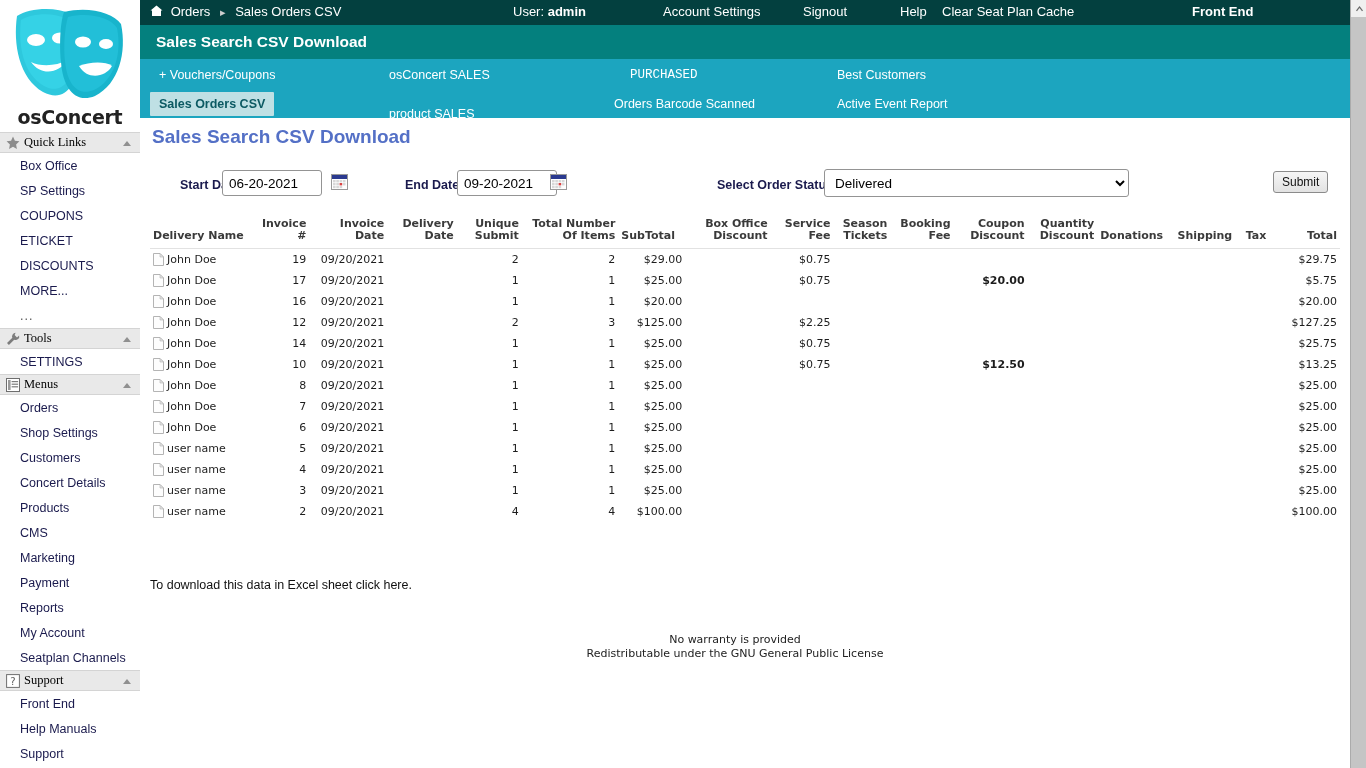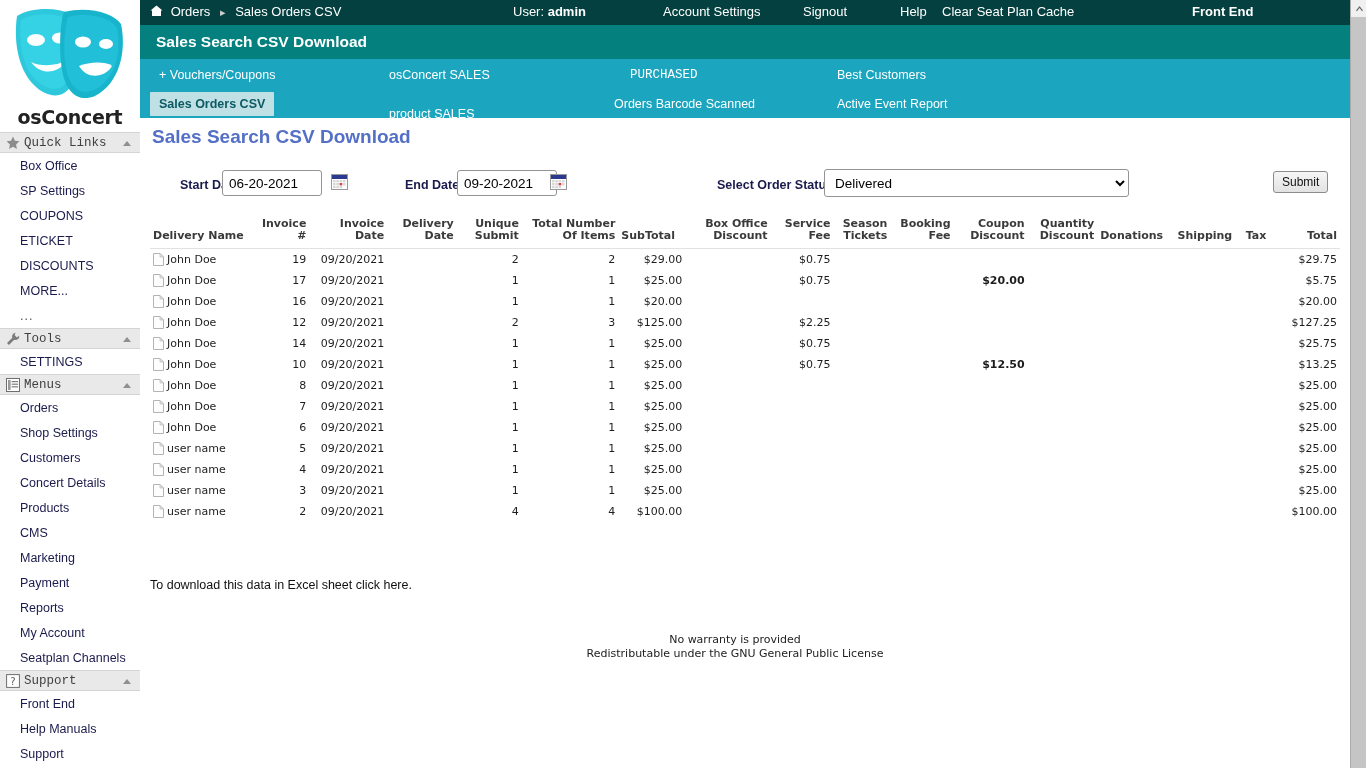--- a/index.html
+++ b/index.html
@@ -50,22 +50,22 @@
     border-top: 1px solid #d4d4d4;
     border-bottom: 1px solid #d4d4d4;
     height: 21px;
     display: flex;
     align-items: center;
     padding-left: 6px;
     position: relative;
   }
   .side-section .sec-label {
     font-size: 12.5px;
-    color: #404040;
-    font-family: Liberation Mono, monospace;
+    color: #000000;
+    font-family: Liberation Serif, serif;
     margin-left: 4px;
   }
   .side-section .caret {
     position: absolute;
     right: 9px;
     top: 8px;
     width: 0; height: 0;
     border-left: 4px solid transparent;
     border-right: 4px solid transparent;
     border-bottom: 5px solid #909090;

